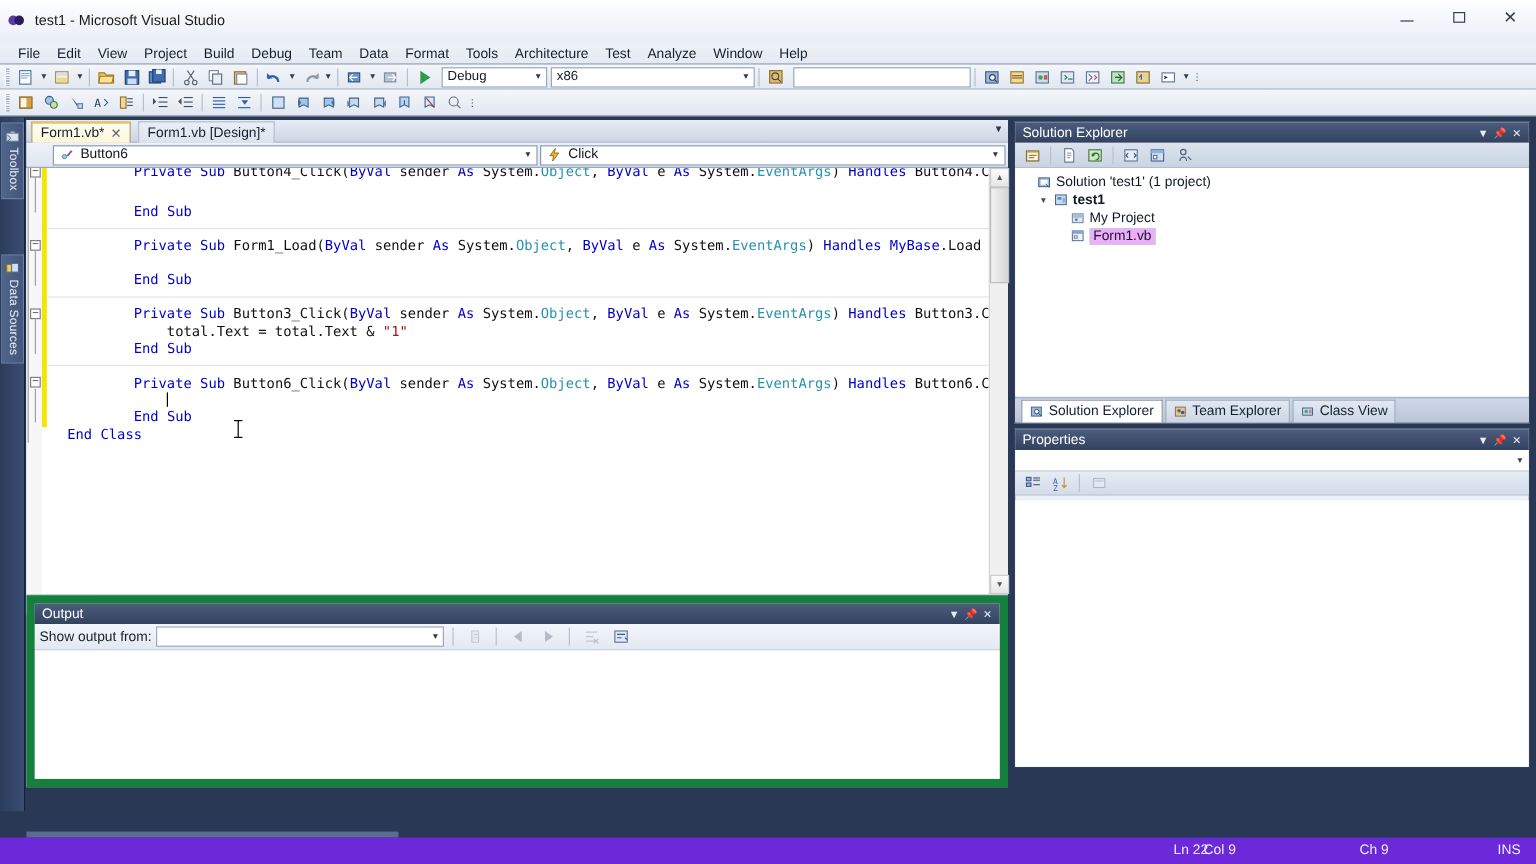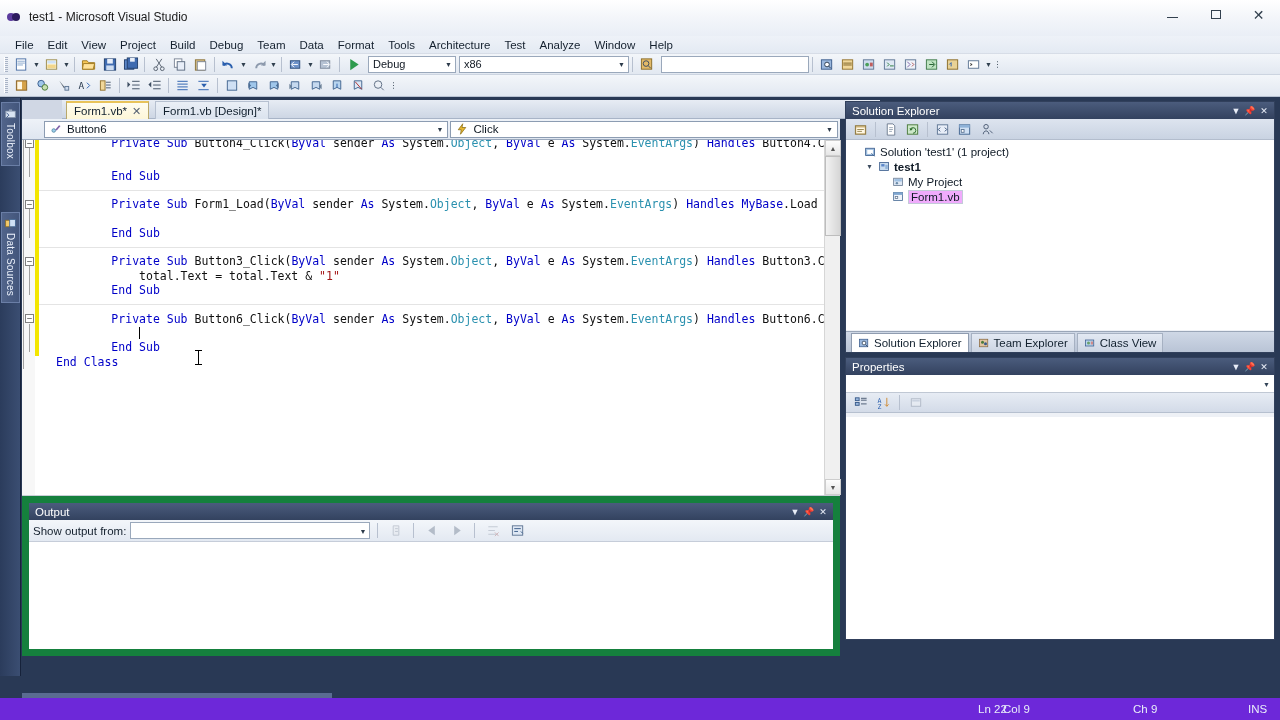--- a/index.html
+++ b/index.html
@@ -112,21 +112,20 @@
 
   
   .editor-dock {
     position: absolute; left: 22px; top: 100px; width: 818px; height: 412px;
     background: #d0d7e4;
   }
   .tabstrip {
     position: absolute; left: 0; top: 0; width: 818px; height: 19px;
     background: linear-gradient(to bottom,#e7ecf4,#cdd6e4);
     border-bottom: 1px solid #a8b4c7;
-    margin-left: 40px;
   }
   .doc-tab {
     position: absolute; top: 1px; height: 18px;
     display: flex; align-items: center; gap: 5px; padding: 0 7px;
     font-size: 11.5px; color: #11202e; white-space: nowrap;
   }
   .doc-tab.active {
     background: linear-gradient(to bottom,#fffdf0,#fdf6d8);
     border: 1px solid #b9a86a; border-bottom: none;
     border-top: 2px solid #e8c35a;

